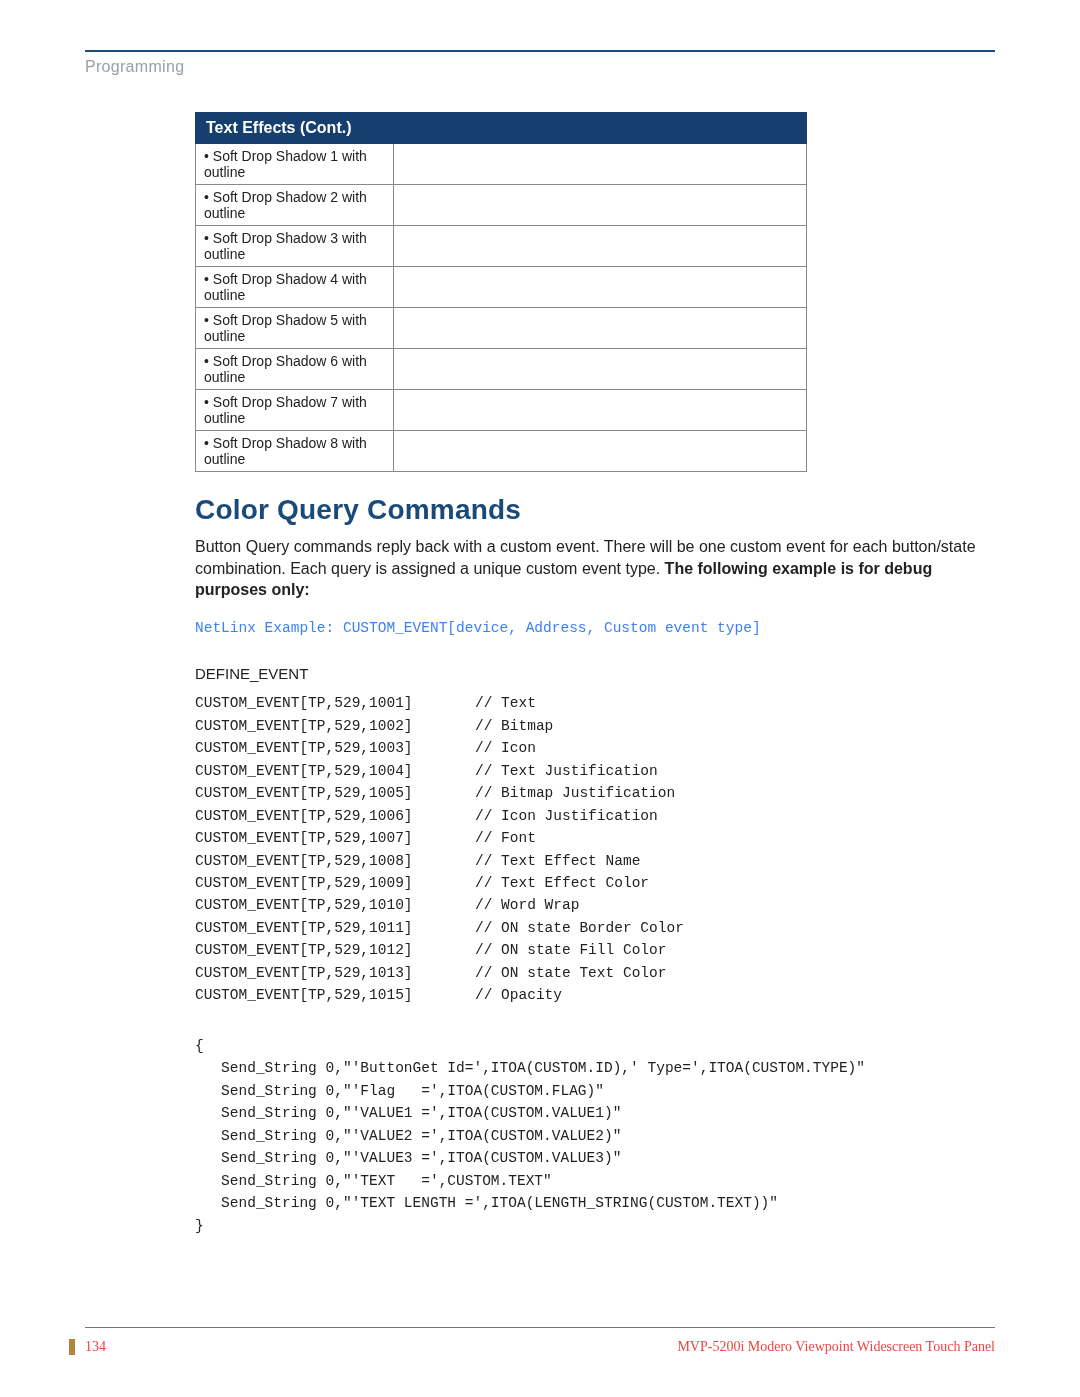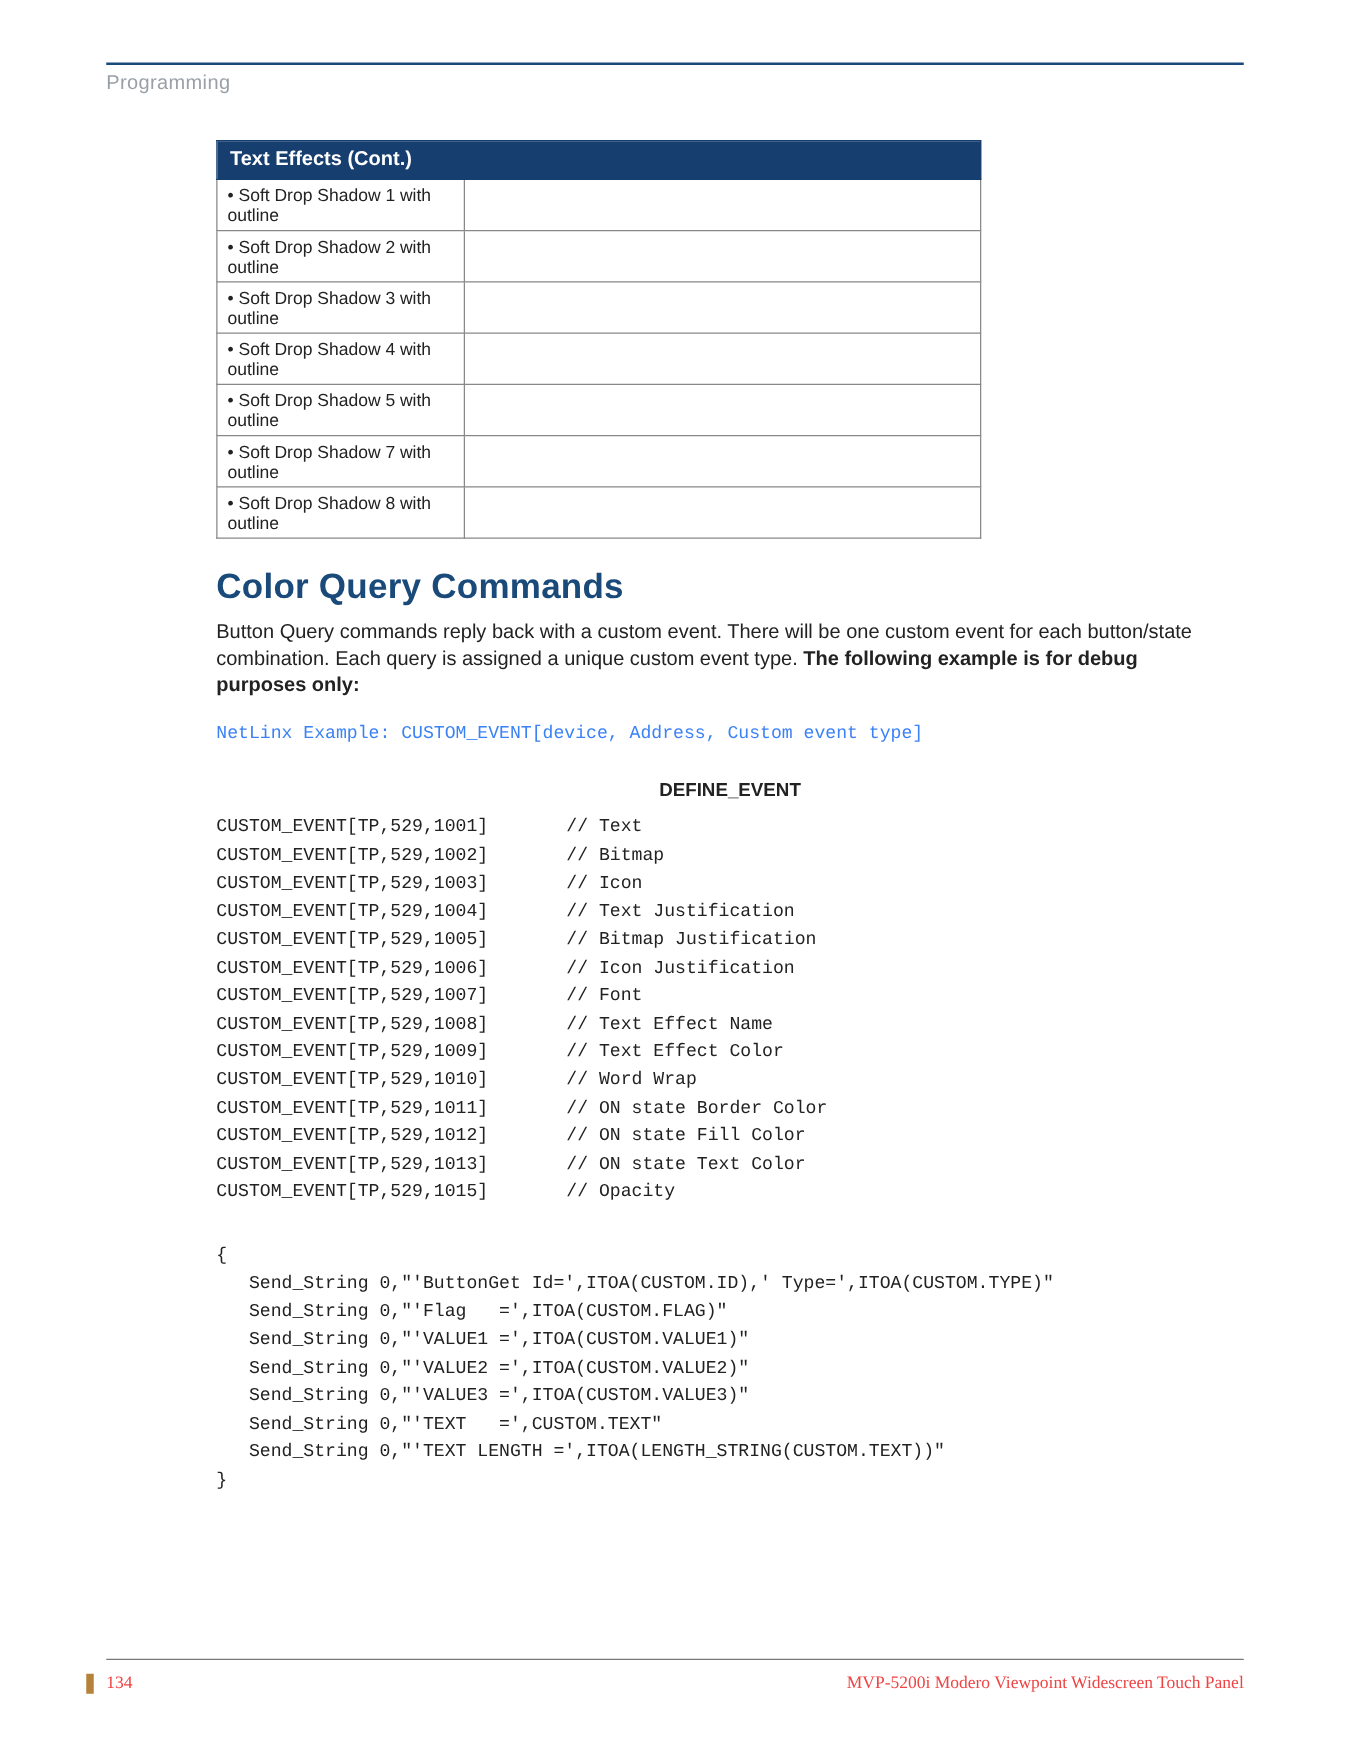--- a/index.html
+++ b/index.html
@@ -1,31 +1,31 @@
 <!DOCTYPE html>
 <html><head>
 <meta charset="utf-8">
 <style>
   * { box-sizing: border-box; margin: 0; padding: 0; }
   html, body { width: 1080px; height: 1397px; background: #fff; font-family: Arial, Helvetica, sans-serif; color: #222; }
   .page { position: relative; width: 1080px; height: 1397px; padding: 50px 85px 40px 85px; }
   .top-rule { border-top: 2px solid #1a4a7a; margin-bottom: 6px; }
   .section-label { font-family: "Gill Sans", "Trebuchet MS", Arial, sans-serif; color: #9aa0a6; font-size: 16px; letter-spacing: 0.3px; margin-bottom: 36px; }
-  .content { margin-left: 88px; }
+  .content { margin-left: 110px; }
   table.fx { border-collapse: collapse; width: 612px; }
   table.fx th { background: #163e6e; color: #fff; font-family: "Gill Sans", "Trebuchet MS", Arial, sans-serif; font-weight: 600; font-size: 16px; text-align: left; padding: 6px 10px; border: 1px solid #163e6e; }
   table.fx td { border: 1px solid #888; font-size: 14px; padding: 4px 8px; vertical-align: top; }
   table.fx td.col-a { width: 198px; }
   table.fx td.col-b { }
   h2.section-title { font-family: "Gill Sans", "Trebuchet MS", Arial, sans-serif; color: #1a4a7a; font-weight: 600; font-size: 28px; letter-spacing: 0.2px; margin-top: 22px; margin-bottom: 10px; }
   p.body { font-family: Liberation Sans, sans-serif; font-size: 16px; line-height: 1.35; margin-bottom: 16px; max-width: 810px; }
   p.body b { font-weight: bold; }
   .mono, pre.mono { font-family: "Courier New", Courier, monospace; font-size: 14.5px; line-height: 1.55; white-space: pre; color: #3b82f6; }
   pre.mono { margin: 4px 0 14px 0; }
-  .subhead { font-family: Arial, Helvetica, sans-serif; font-weight: bold; font-size: 15px; margin-top: 26px; margin-bottom: 10px; text-align: center; }
+  .subhead { font-family: Arial, Helvetica, sans-serif; font-weight: normal; font-size: 15px; margin-top: 26px; margin-bottom: 10px; }
   .evt-block { margin-top: 2px; }
   .evt-row { font-family: "Courier New", Courier, monospace; font-size: 14.5px; line-height: 1.55; white-space: pre; }
   .evt-cmd { display: inline-block; width: 280px; }
   pre.code-block { font-family: "Courier New", Courier, monospace; font-size: 14.5px; line-height: 1.55; white-space: pre; margin-top: 28px; }
   .footer { position: absolute; left: 85px; right: 85px; bottom: 42px; }
   .footer-rule { height: 6px; }
   .footer-rule .thin { border-top: 1px solid #777; height: 0; margin-top: 1px; }
   .footer-text { display: flex; justify-content: space-between; font-family: Liberation Serif, serif; color: #ef4444; font-size: 14px; margin-top: 6px; }
   .footer-pagenum { width: 44px; border-left: 6px solid #b5823b; padding-left: 10px; margin-left: -16px; }
 </style>
@@ -56,20 +56,24 @@
           <tr>
             <td class="col-a">•&nbsp;Soft Drop Shadow 3 with outline</td>
             <td class="col-b"></td>
           </tr>
           <tr>
             <td class="col-a">•&nbsp;Soft Drop Shadow 4 with outline</td>
             <td class="col-b"></td>
           </tr>
           <tr>
             <td class="col-a">•&nbsp;Soft Drop Shadow 5 with outline</td>
+            <td class="col-b"></td>
+          </tr>
+          <tr>
+            <td class="col-a">•&nbsp;Soft Drop Shadow 6 with outline</td>
             <td class="col-b"></td>
           </tr>
           <tr>
             <td class="col-a">•&nbsp;Soft Drop Shadow 7 with outline</td>
             <td class="col-b"></td>
           </tr>
           <tr>
             <td class="col-a">•&nbsp;Soft Drop Shadow 8 with outline</td>
             <td class="col-b"></td>
           </tr>

